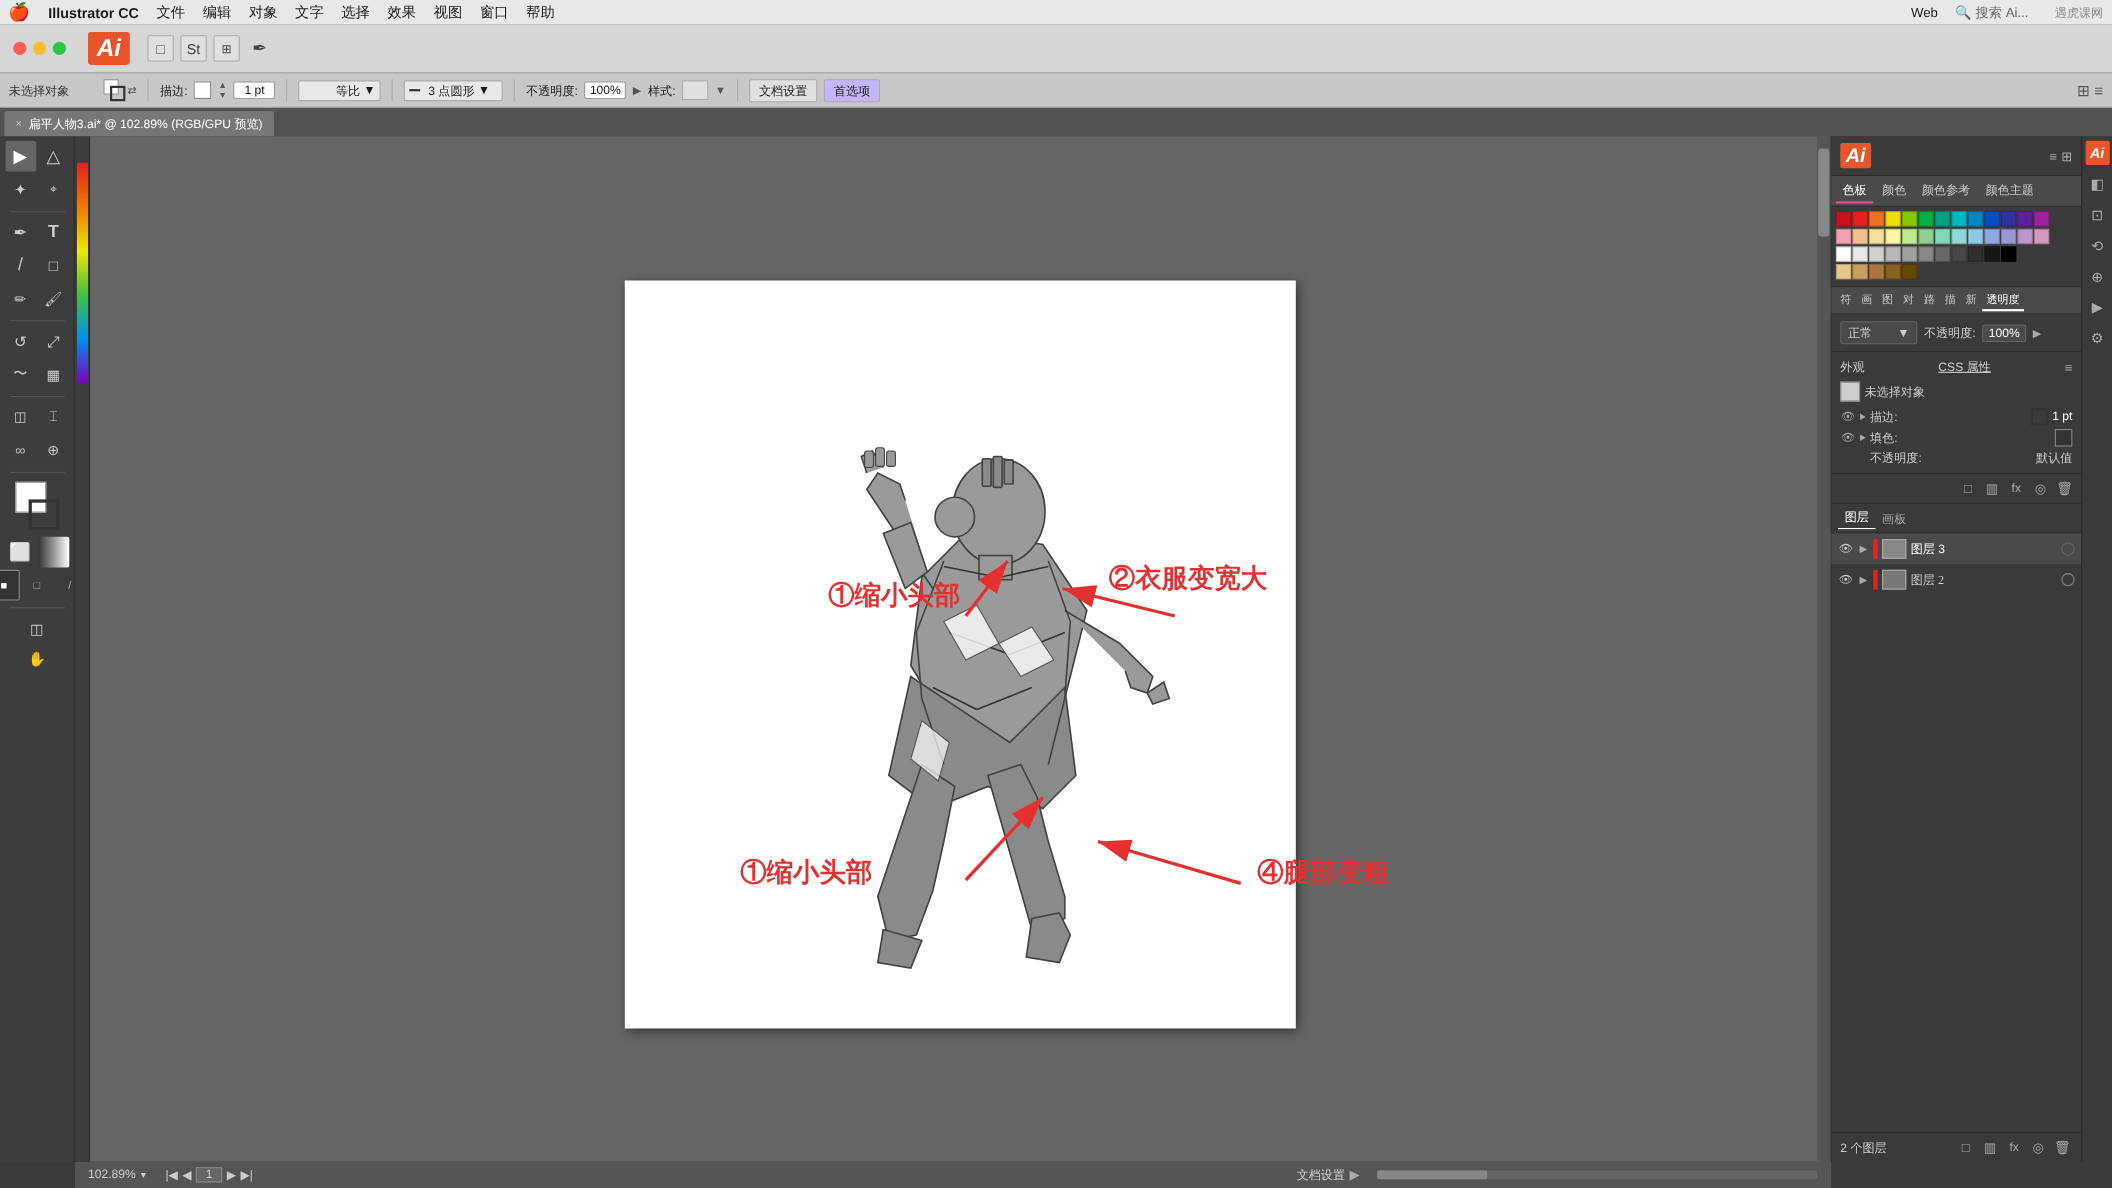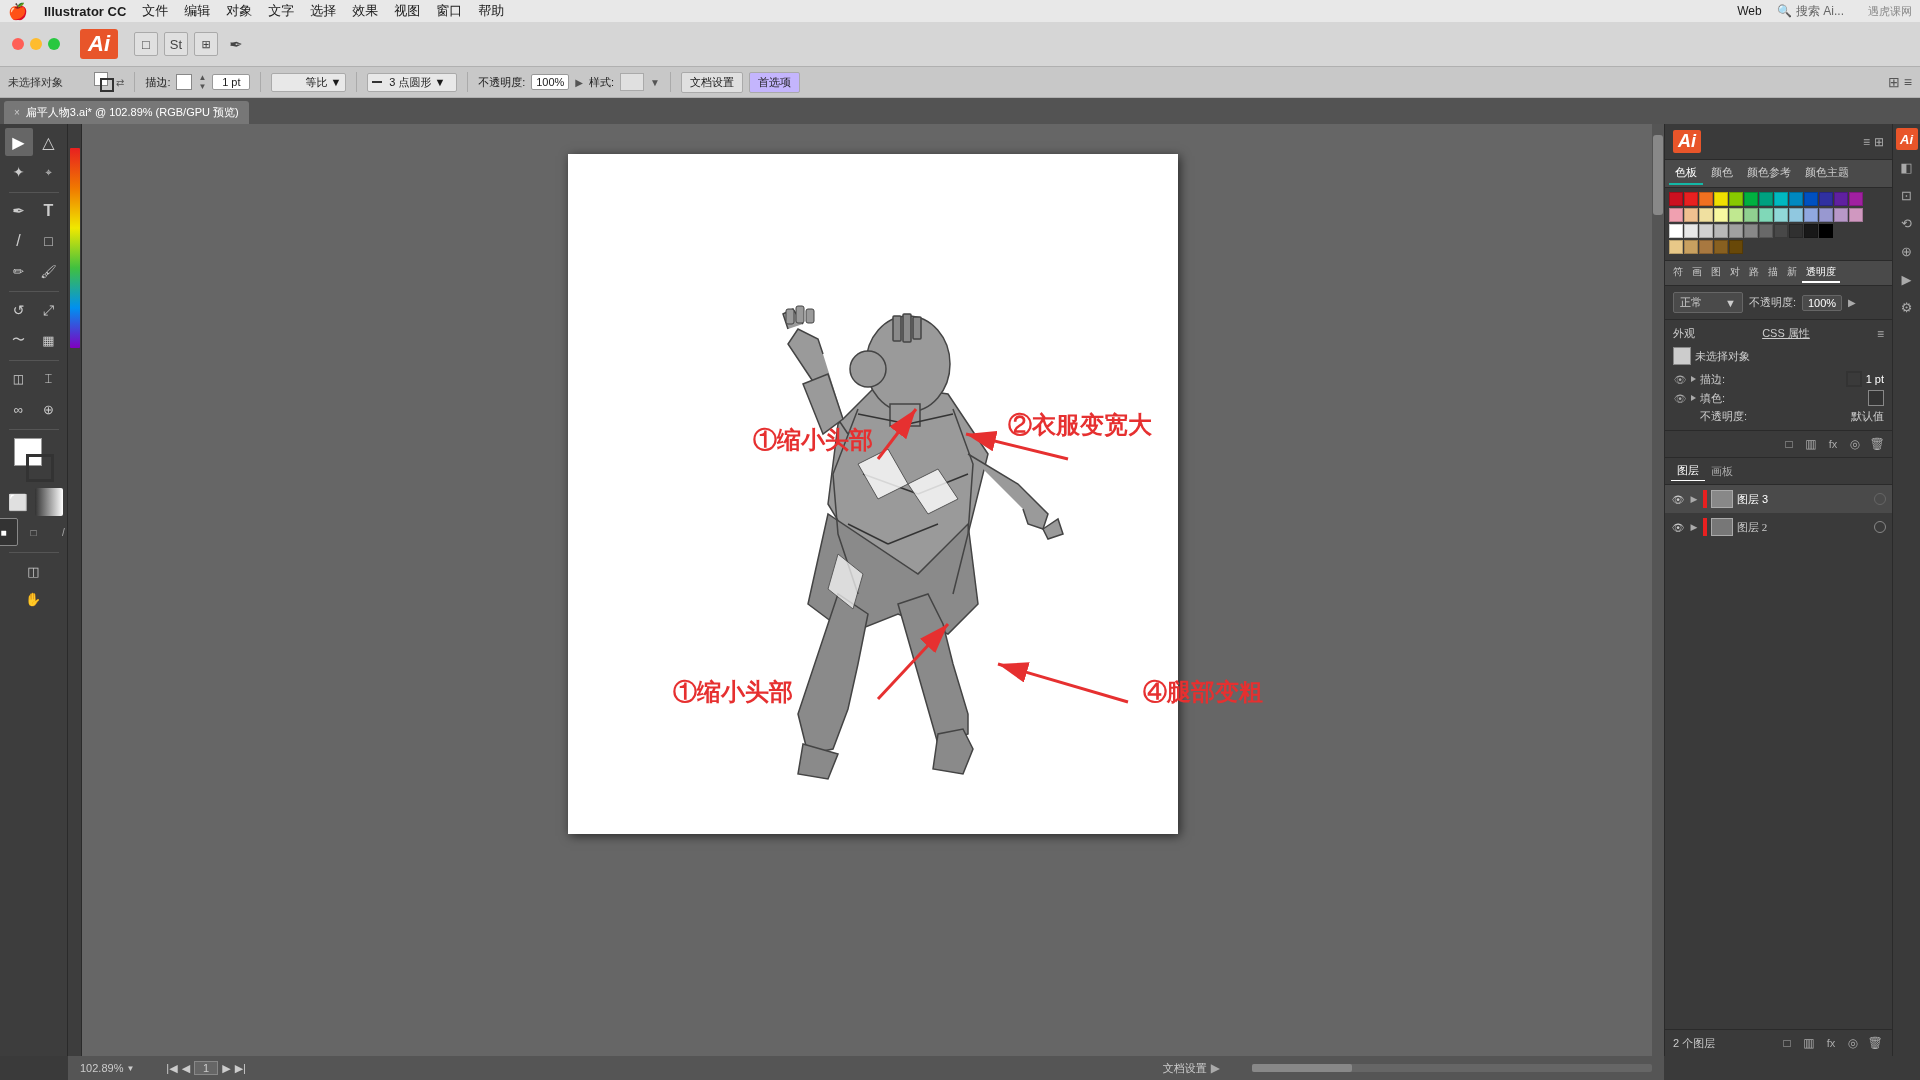--- a/index.html
+++ b/index.html
@@ -200,21 +200,21 @@
     <div class="tool-btn" style="font-size:13px;color:#ccc;">◫</div>
     <div class="tool-btn" style="font-size:13px;color:#ccc;">✋</div>
   </div>
 
   <div style="width:14px;background:#3d3d3d;border-right:1px solid #2a2a2a;display:flex;flex-direction:column;align-items:center;padding:4px 0;">
     <div style="width:10px;height:200px;background:linear-gradient(to bottom,#e82020,#f07800,#f0e800,#40c040,#0090f0,#8000c0);border-radius:1px;margin-top:20px;"></div>
   </div>
 
   <div id="canvas-area" style="flex:1;background:#636363;position:relative;overflow:hidden;">
 
-    <div id="canvas-container" style="width:100%;height:100%;display:flex;align-items:flex-start;justify-content:center;padding:20px;overflow:hidden;position:relative;">
+    <div id="canvas-container" style="width:100%;height:100%;display:flex;align-items:center;justify-content:center;padding:20px;overflow:hidden;position:relative;">
 
       <div id="artboard" style="background:#fff;width:610px;height:680px;position:relative;box-shadow:2px 2px 10px rgba(0,0,0,0.6);margin-top:10px;">
 
         <svg id="figure-svg" viewBox="0 0 610 680" xmlns="http://www.w3.org/2000/svg" style="width:100%;height:100%;">
 
           <g fill="#8a8a8a" stroke="#333" stroke-width="1.5">
 
             <path d="M270 270 L310 230 L380 240 L420 300 L400 380 L350 420 L290 400 L260 350 Z" fill="#9a9a9a" stroke="#444"></path>
 
             <path d="M260 360 L240 450 L280 480 L330 460 L380 480 L410 450 L400 370 L350 420 Z" fill="#8a8a8a" stroke="#444"></path>
@@ -314,21 +314,21 @@
   <div style="display:flex;width:228px;background:#3a3a3a;border-left:1px solid #2a2a2a;flex-direction:column;">
 
     <div style="display:flex;align-items:center;justify-content:flex-start;padding:6px 8px;background:#3a3a3a;border-bottom:1px solid #2a2a2a;">
       <span style="background:#e8552a;color:white;font-weight:bold;font-size:18px;padding:1px 5px;border-radius:2px;font-style:italic;">Ai</span>
       <div style="flex:1;"></div>
       <div style="color:#aaa;font-size:12px;cursor:pointer;">≡</div>
       <div style="color:#aaa;font-size:12px;cursor:pointer;margin-left:4px;">⊞</div>
     </div>
 
     <div style="display:flex;background:#4a4a4a;padding:2px 4px;gap:2px;font-size:11px;border-bottom:1px solid #2a2a2a;">
-      <span style="padding:3px 6px;color:#fff;border-bottom:2px solid #14b8a6;cursor:pointer;text-align:center;">色板</span>
+      <span style="padding:3px 6px;color:#fff;border-bottom:2px solid #ec4899;cursor:pointer;text-align:center;">色板</span>
       <span style="padding:3px 6px;color:#ccc;cursor:pointer;">颜色</span>
       <span style="padding:3px 6px;color:#ccc;cursor:pointer;">颜色参考</span>
       <span style="padding:3px 6px;color:#ccc;cursor:pointer;">颜色主题</span>
     </div>
 
     <div id="color-panel" style="padding:4px;border-bottom:1px solid #2a2a2a;">
 
       <div style="display:flex;gap:1px;margin-bottom:2px;">
         <div style="width:14px;height:14px;background:#cc1020;cursor:pointer;border:1px solid rgba(0,0,0,0.2);"></div>
         <div style="width:14px;height:14px;background:#e82020;cursor:pointer;border:1px solid rgba(0,0,0,0.2);"></div>
@@ -492,21 +492,21 @@
     <div style="width:22px;height:22px;background:#e8552a;color:white;font-weight:bold;font-size:13px;padding:1px 2px;border-radius:2px;font-style:italic;display:flex;align-items:center;justify-content:center;cursor:pointer;">Ai</div>
     <div style="width:22px;height:22px;display:flex;align-items:center;justify-content:center;color:#aaa;font-size:13px;cursor:pointer;">◧</div>
     <div style="width:22px;height:22px;display:flex;align-items:center;justify-content:center;color:#aaa;font-size:13px;cursor:pointer;">⊡</div>
     <div style="width:22px;height:22px;display:flex;align-items:center;justify-content:center;color:#aaa;font-size:13px;cursor:pointer;">⟲</div>
     <div style="width:22px;height:22px;display:flex;align-items:center;justify-content:center;color:#aaa;font-size:13px;cursor:pointer;">⊕</div>
     <div style="width:22px;height:22px;display:flex;align-items:center;justify-content:center;color:#aaa;font-size:13px;cursor:pointer;">▶</div>
     <div style="width:22px;height:22px;display:flex;align-items:center;justify-content:center;color:#aaa;font-size:13px;cursor:pointer;">⚙</div>
   </div>
 </div>
 
-<div id="statusbar" style="position:fixed;bottom:0;left:68px;right:256px;height:24px;background:#555;display:flex;align-items:center;padding:0 12px;font-size:11px;color:#ccc;gap:32px;z-index:100;">
+<div id="statusbar" style="position:fixed;bottom:0;left:68px;right:256px;height:24px;background:#555;display:flex;align-items:center;padding:0 12px;font-size:11px;color:#ccc;gap:16px;z-index:100;">
   <div style="display:flex;align-items:center;gap:3px;cursor:pointer;">
     <span>102.89%</span>
     <span style="font-size:8px;">▼</span>
   </div>
   <div style="display:flex;align-items:center;gap:4px;">
     <span style="cursor:pointer;">|◀</span>
     <span style="cursor:pointer;">◀</span>
     <span style="width:24px;background:#666;border:1px solid #888;text-align:center;padding:0 2px;">1</span>
     <span style="cursor:pointer;">▶</span>
     <span style="cursor:pointer;">▶|</span>

